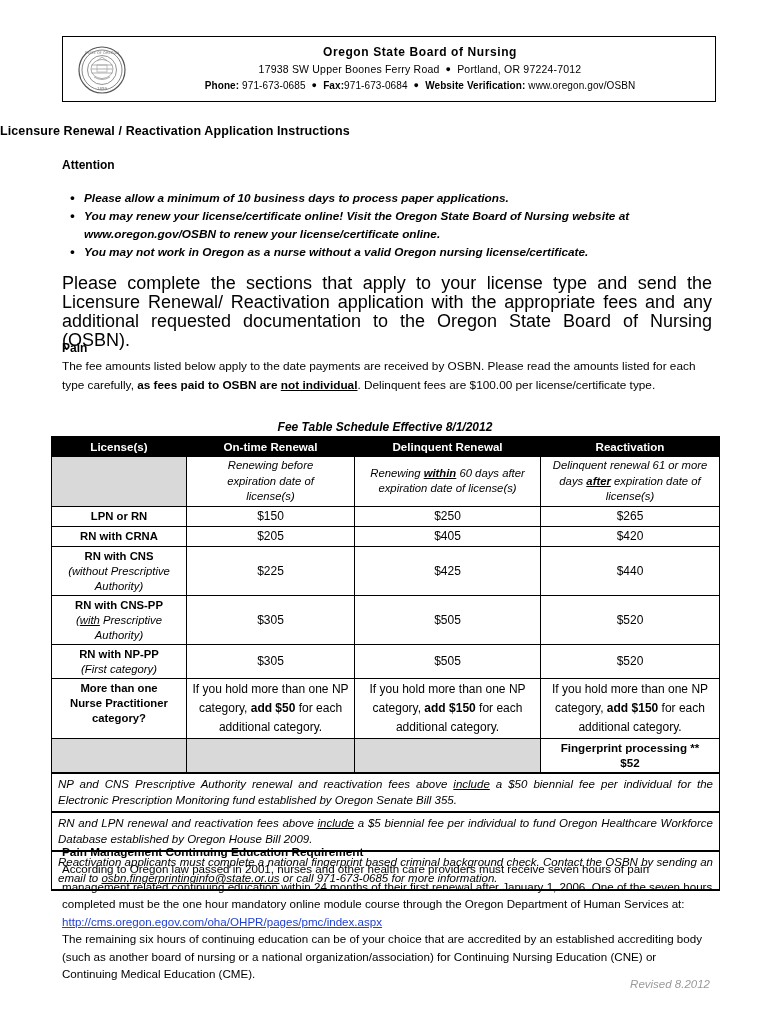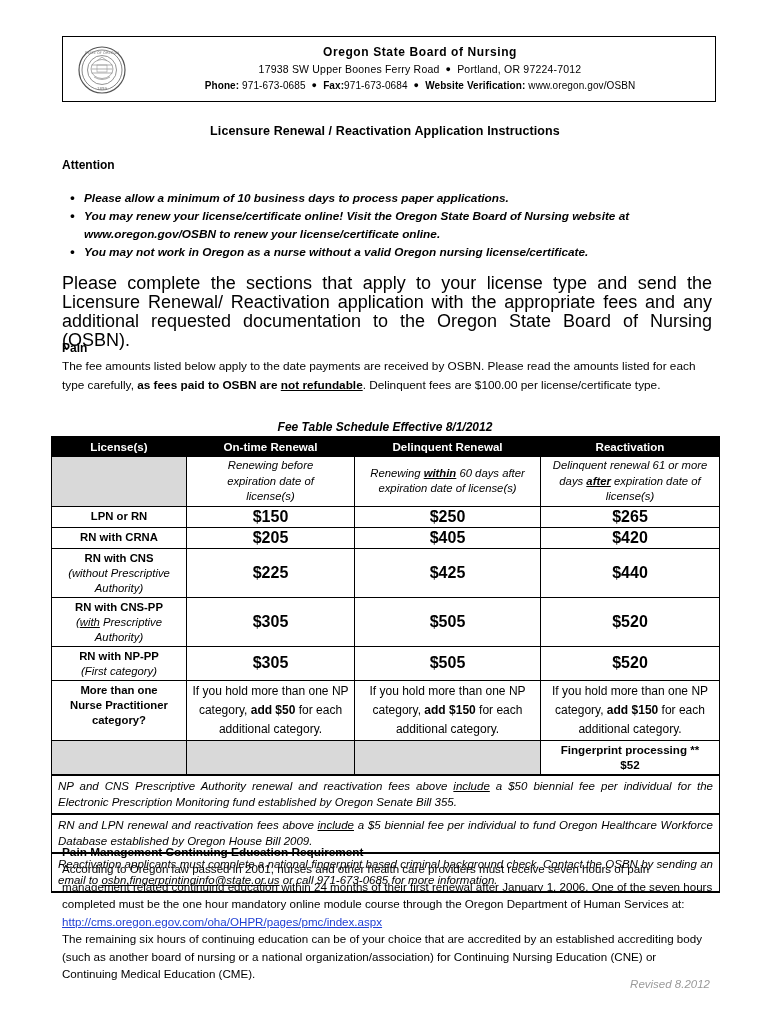--- a/index.html
+++ b/index.html
@@ -67,21 +67,20 @@
     white-space: nowrap;
   }
   .org-contact b { font-weight: bold; }
   .dot-sep { padding: 0 6px; font-size: 9px; vertical-align: 1px; }
 
   
   .doc-title {
     position: absolute;
     left: 0; top: 124px;
     width: 770px;
-    text-align: center;
     font-size: 12.5px;
     font-weight: bold;
     letter-spacing: 0.1px;
   }
 
   
   .attention-head {
     position: absolute;
     left: 62px; top: 158px;
     font-size: 12px;
@@ -188,21 +187,21 @@
     font-style: italic;
   }
   td.shade { background: #d9d9d9; }
   td.subhead {
     font-style: italic;
     font-weight: normal;
     line-height: 15.5px;
     padding: 2px 4px;
   }
   td.subhead u { text-decoration: underline; font-weight: bold; }
-  td.amount { font-weight: bold; font-size: 16px; }
+  td.amount { font-weight: normal; font-size: 12px; }
   td.note-cell {
     text-align: left;
     line-height: 19px;
     padding: 2px 5px;
     font-size: 12px;
   }
   td.note-cell b { font-weight: bold; }
   td.fingerprint {
     font-weight: bold;
     line-height: 15.5px;
@@ -287,21 +286,21 @@
   <div class="attention-head">Attention</div>
   <ul class="bullets">
     <li>Please allow a minimum of 10 business days to process paper applications.</li>
     <li>You may renew your license/certificate online! Visit the Oregon State Board of Nursing website at www.oregon.gov/OSBN to renew your license/certificate online.</li>
     <li>You may not work in Oregon as a nurse without a valid Oregon nursing license/certificate.</li>
   </ul>
 
   <div class="para-complete">Please complete the sections that apply to your license type and send the Licensure Renewal/ Reactivation application with the appropriate fees and any additional requested documentation to the Oregon State Board of Nursing (OSBN).</div>
 
   <div class="fees-head">Pain</div>
-  <div class="fees-body"><span>The fee amounts listed below apply to the date payments are received by OSBN. Please read the amounts listed for each type carefully, </span><b>as fees paid to OSBN are </b><b><u>not refundable</u></b><span>. Delinquent fees are $100.00 per license/certificate type.</span></div>
+  <div class="fees-body"><span>The fee amounts listed below apply to the date payments are received by OSBN. Please read the amounts listed for each type carefully, </span><b>as fees paid to OSBN are </b><b><u>not individual</u></b><span>. Delinquent fees are $100.00 per license/certificate type.</span></div>
 
   <div class="fee-caption">Fee Table Schedule Effective 8/1/2012</div>
 
   <div class="fee-table-wrap">
     <table class="fee">
       <colgroup>
         <col style="width:135px">
         <col style="width:168px">
         <col style="width:186px">
         <col style="width:179px">

